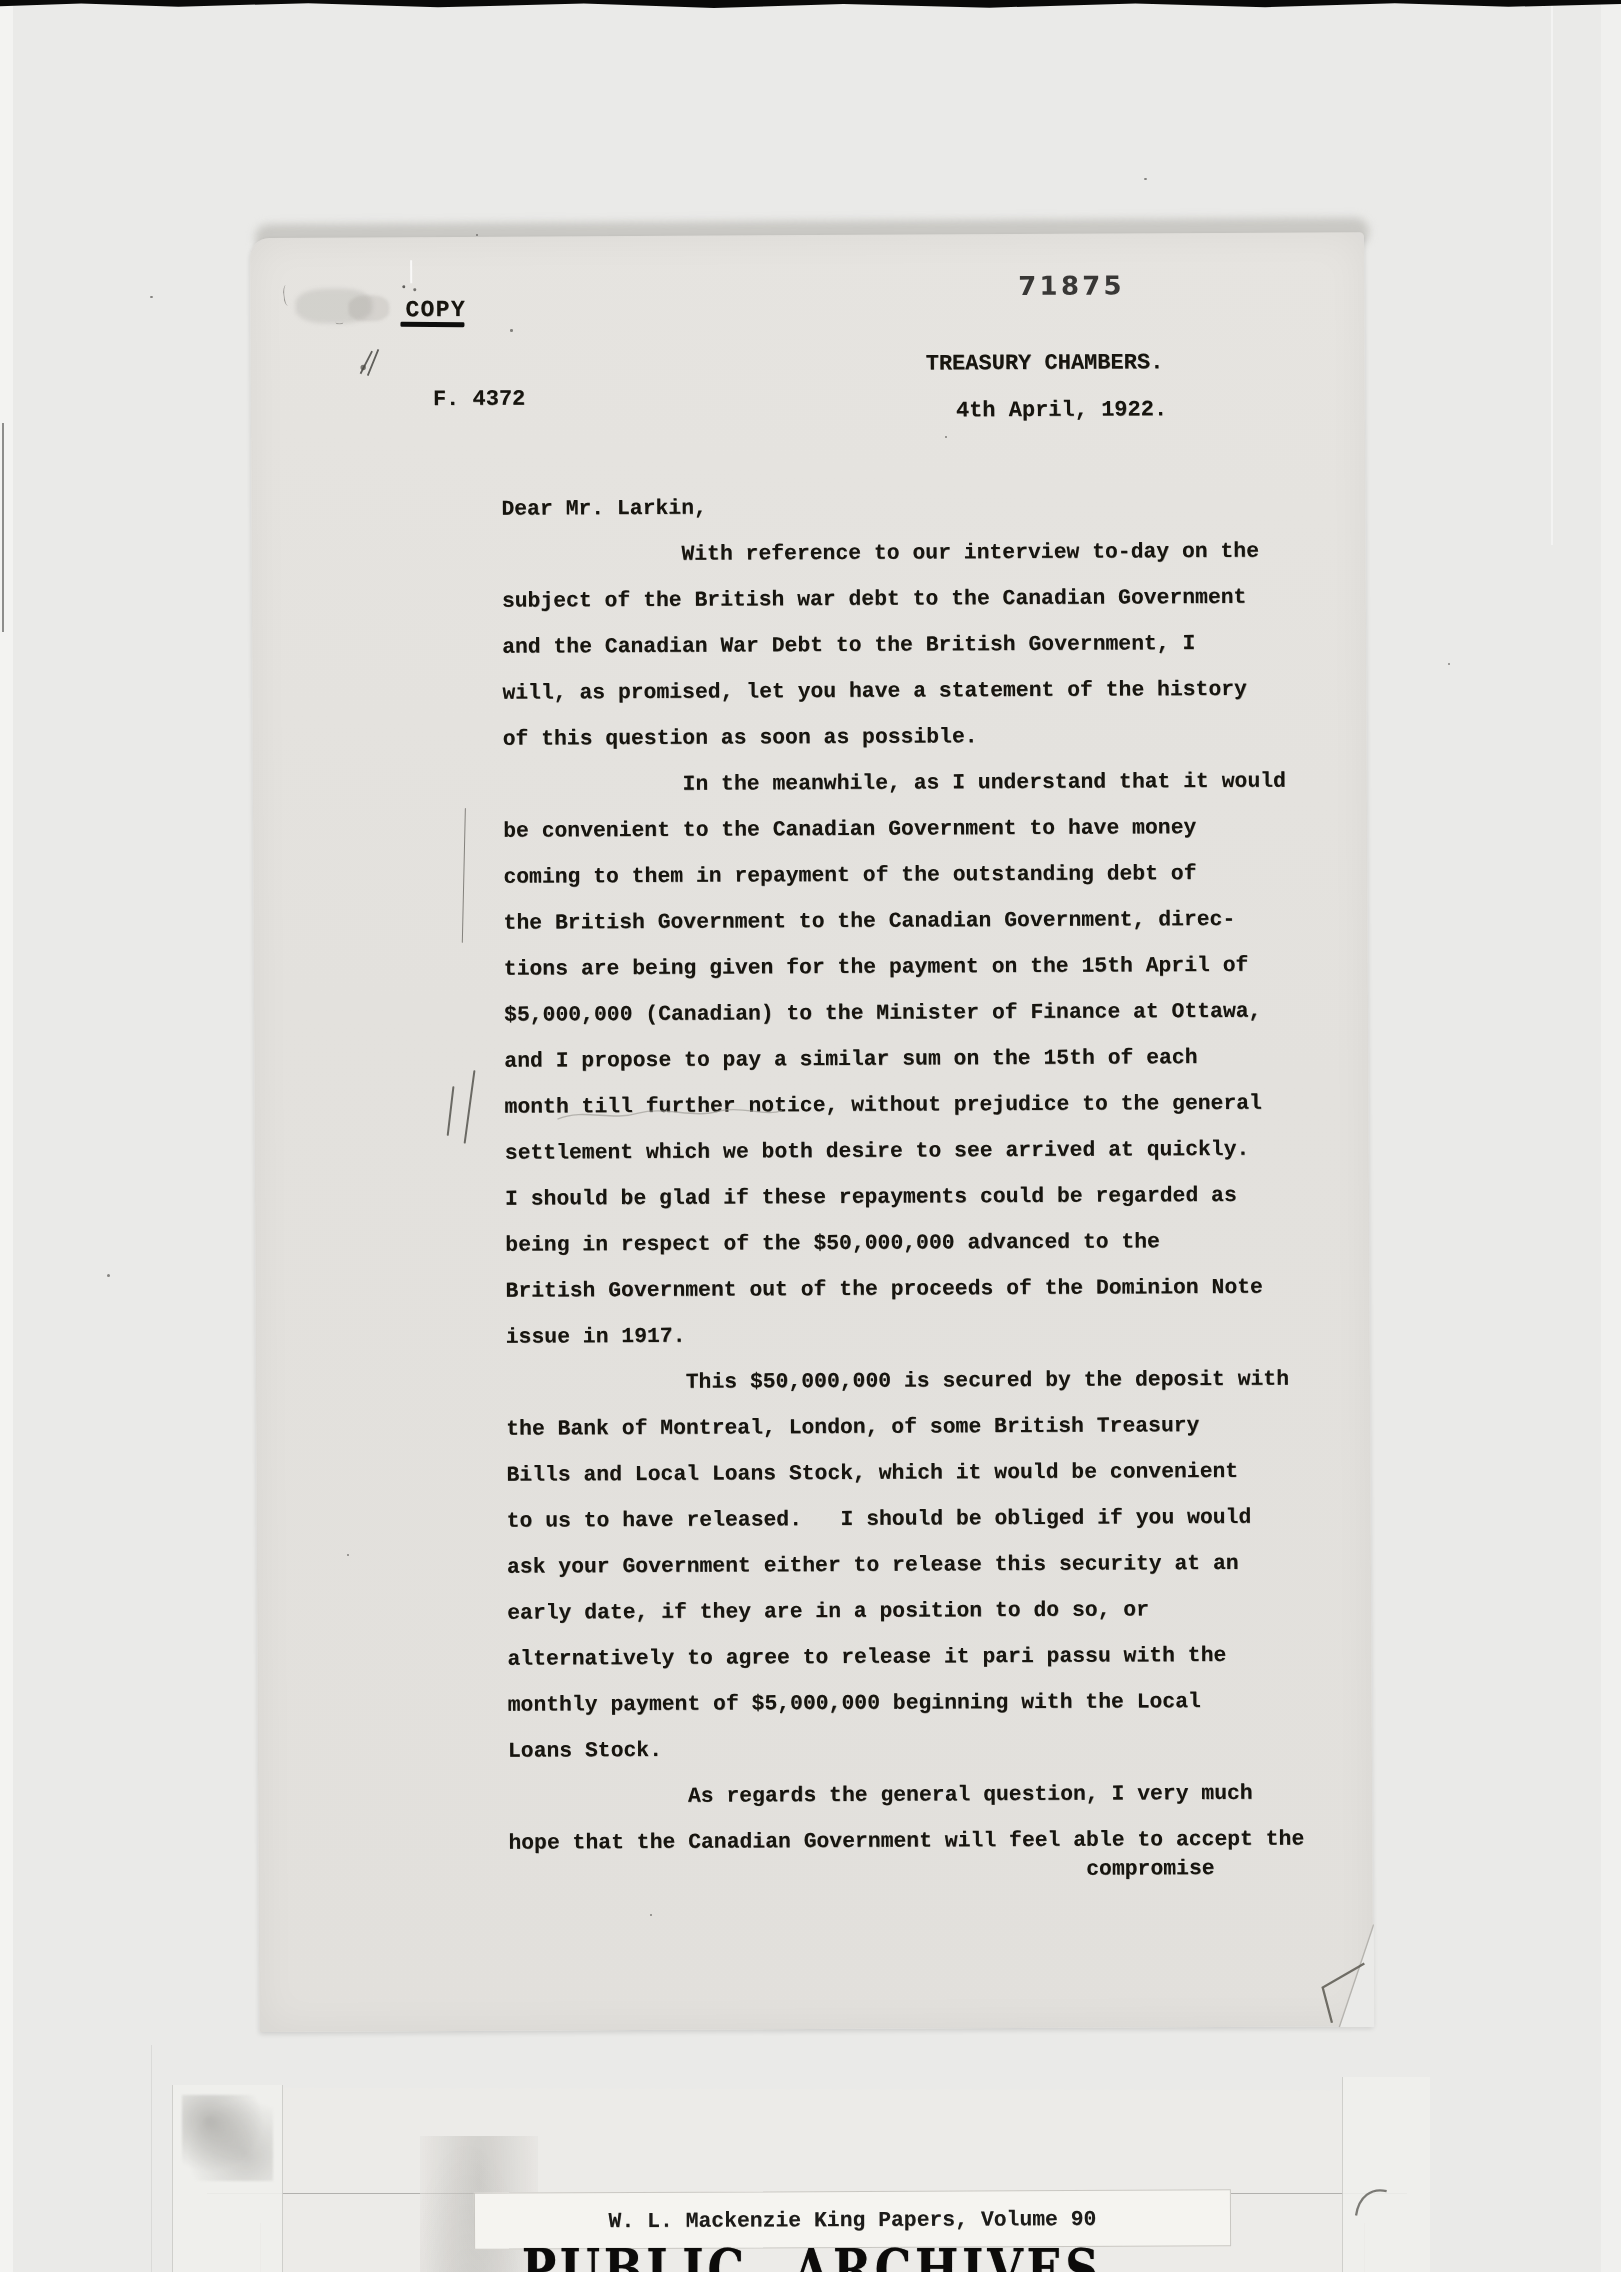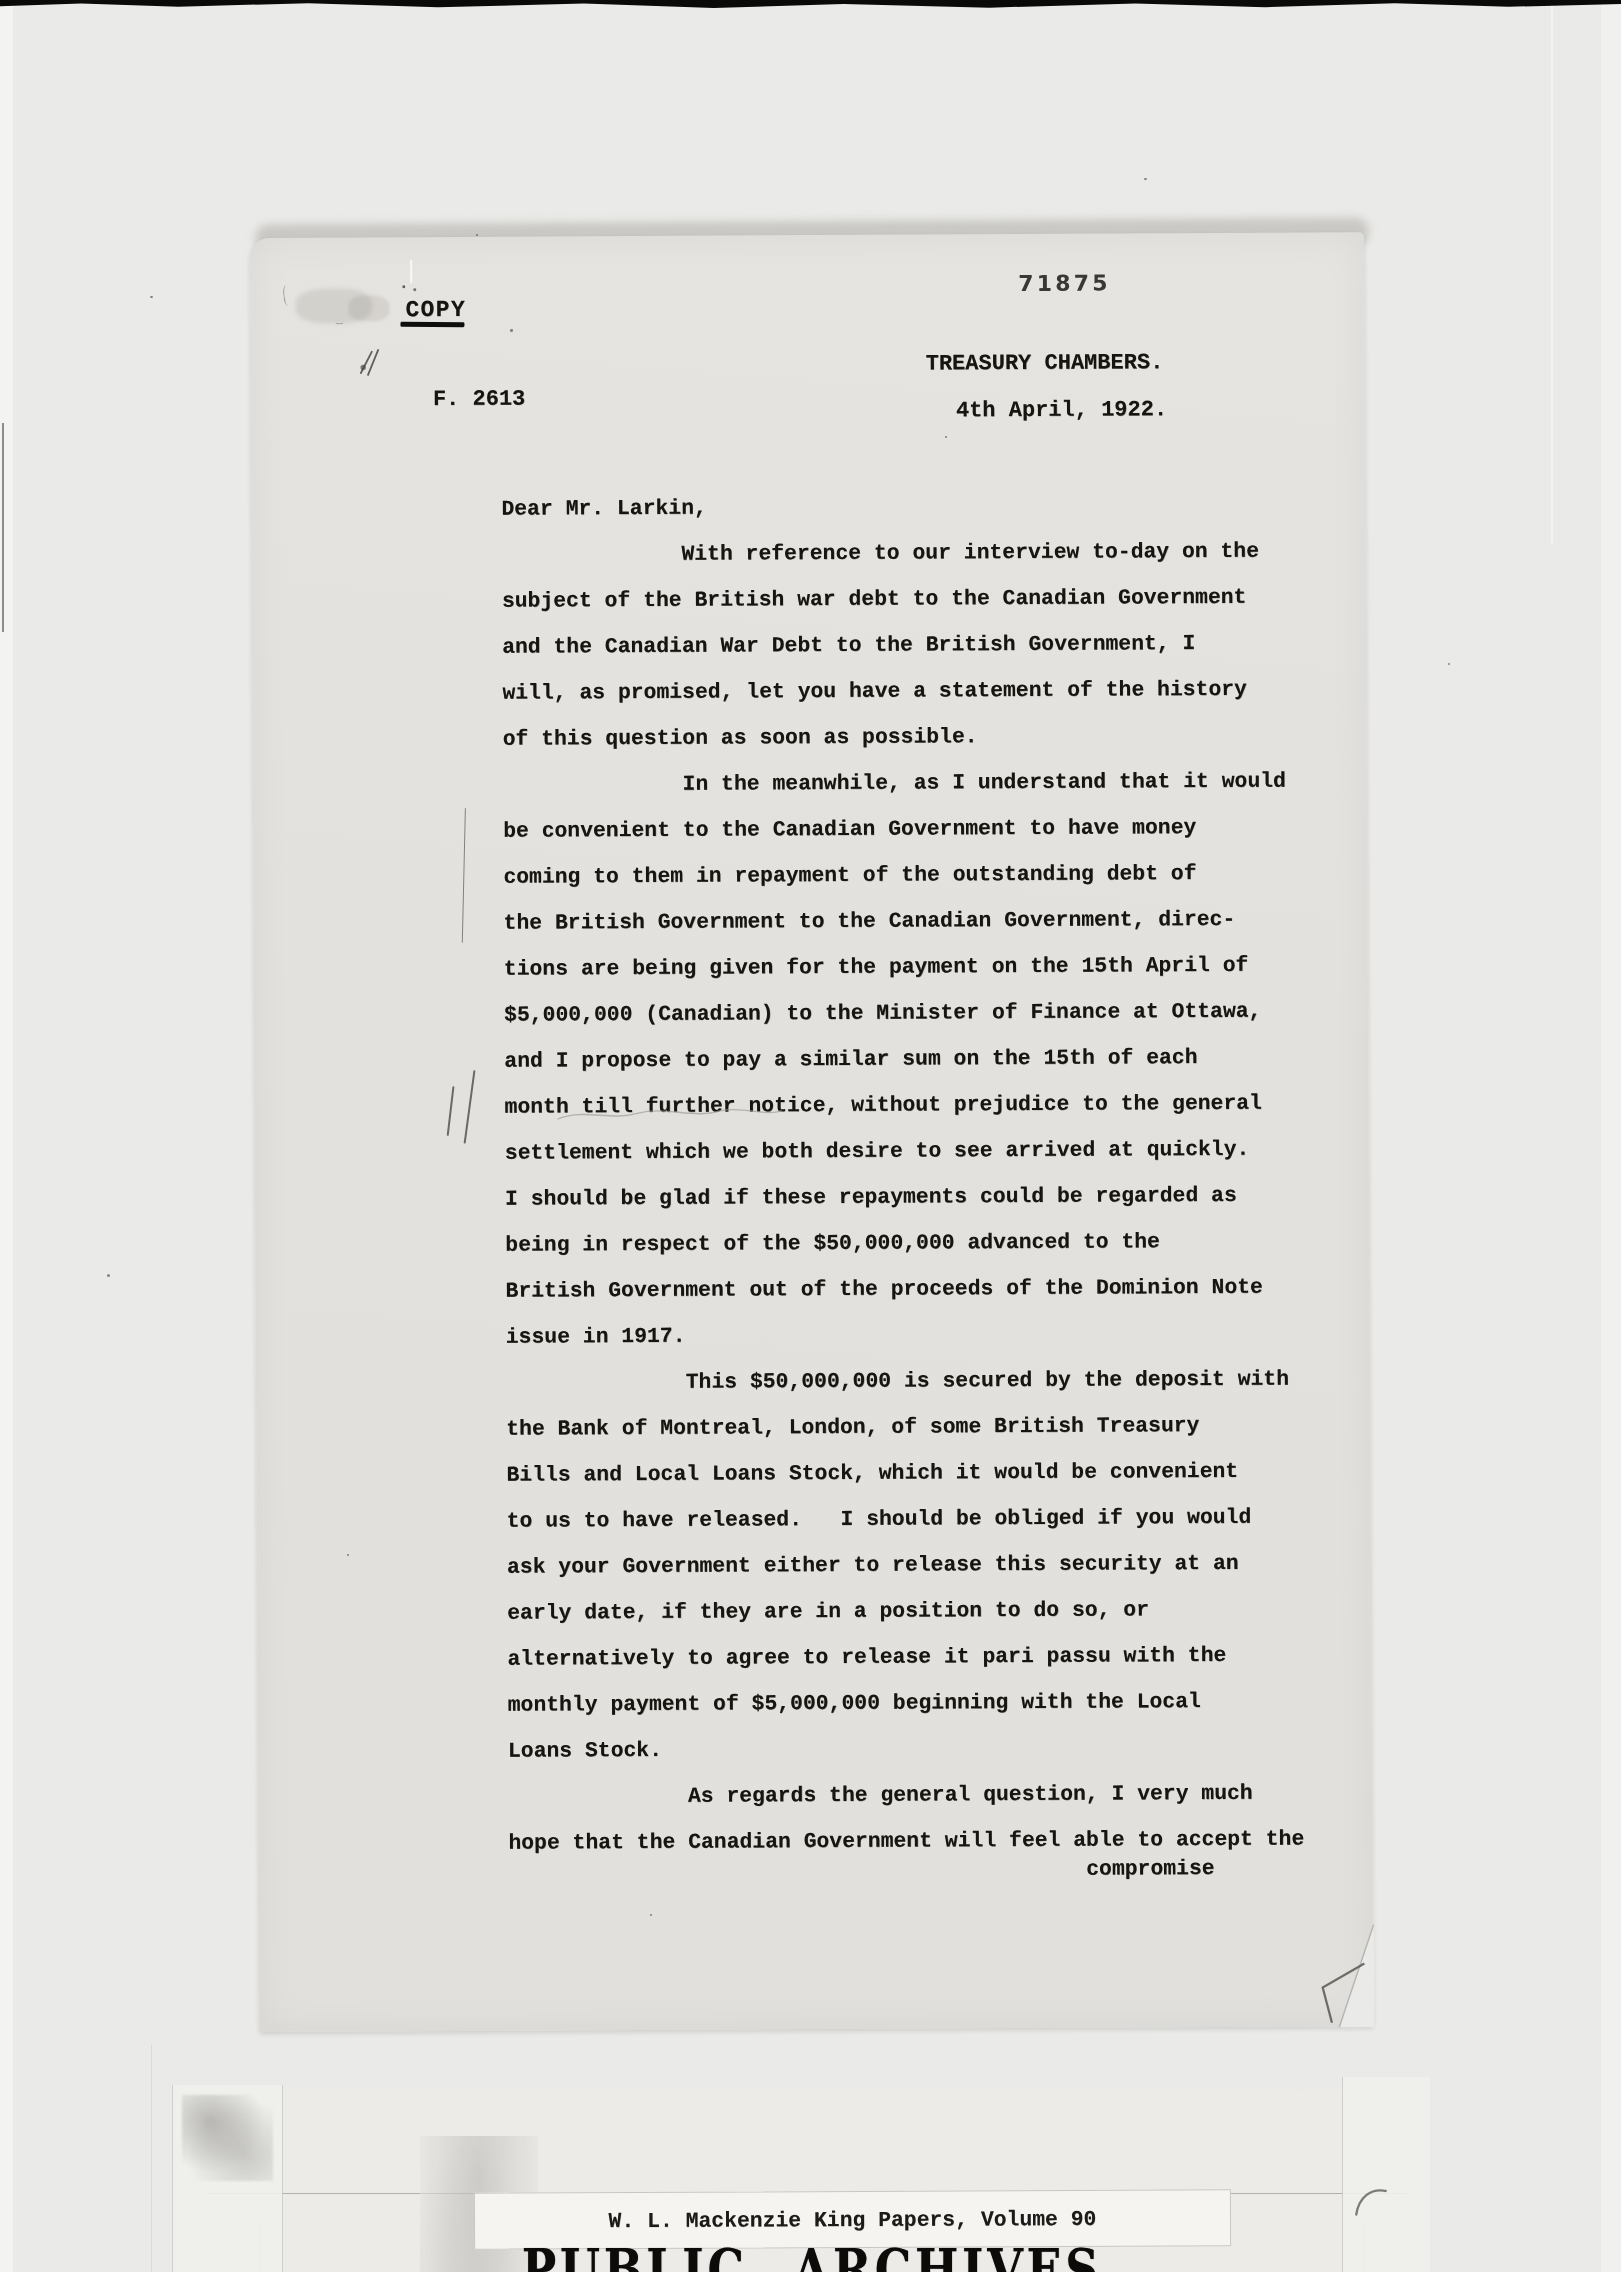--- a/index.html
+++ b/index.html
@@ -19,21 +19,21 @@
     background:linear-gradient(185deg,#e6e4e0 0%,#e3e1dd 45%,#e2e0dc 100%);
     border-radius:19px 4.5px 1.8px 1.8px;transform:rotate(-0.3deg);transform-origin:top left;
     box-shadow:inset 0 0 41px rgba(0,0,0,.05),0 2.3px 5.5px rgba(0,0,0,.12);}
   .paper *{position:absolute;}
   .typed{color:#17150f;font-weight:bold;white-space:pre;
          text-shadow:0.3px 0.4px 0.4px rgba(23,21,15,.45);}
   .copy-stamp{left:155px;top:60px;font-size:23px;letter-spacing:1.4px;}
   .copy-underline{left:150px;top:85px;width:64px;height:5px;background:#0e0e0d;
     border-radius:1.4px;transform:rotate(0.7deg);}
   .page-number-stamp{left:768px;top:37px;font-family:"DejaVu Sans",sans-serif;font-weight:bold;
-    font-size:22px;letter-spacing:3.2px;color:#2b2a28;opacity:.92;}
+    font-size:26px;letter-spacing:3.2px;color:#2b2a28;opacity:.92;}
   .letterhead{left:675px;top:117px;font-size:22px;}
   .file-reference{left:182px;top:150px;font-size:22px;}
   .date-line{left:705px;top:164px;font-size:22px;}
   .letter-body{left:250px;top:249px;font-size:21.4px;line-height:46px;}
   .letter-line{position:static;white-space:pre;color:#17150f;font-weight:bold;
     text-shadow:0.3px 0.4px 0.4px rgba(23,21,15,.45);}
   .letter-line:last-child{margin-top:-17.3px;}
   
   .ghost-smudge{left:45px;top:51px;width:77px;height:35px;border-radius:40%;
     background:rgba(118,116,110,.17);filter:blur(2.3px);}
@@ -103,21 +103,21 @@
     <div class="ghost-paren"></div>
     <div class="ghost-dot-a"></div>
     <div class="ghost-dot-b"></div>
     <div class="ghost-tick"></div>
     <div class="white-scratch"></div>
 
     <div class="typed copy-stamp">COPY</div>
     <div class="copy-underline"></div>
     <div class="page-number-stamp">71875</div>
     <div class="typed letterhead">TREASURY CHAMBERS.</div>
-    <div class="typed file-reference">F. 2613</div>
+    <div class="typed file-reference">F. 4372</div>
     <div class="typed date-line">4th April, 1922.</div>
 
     <div class="letter-body">
         <div class="letter-line">Dear Mr. Larkin,</div>
         <div class="letter-line">              With reference to our interview to-day on the</div>
         <div class="letter-line">subject of the British war debt to the Canadian Government</div>
         <div class="letter-line">and the Canadian War Debt to the British Government, I</div>
         <div class="letter-line">will, as promised, let you have a statement of the history</div>
         <div class="letter-line">of this question as soon as possible.</div>
         <div class="letter-line">              In the meanwhile, as I understand that it would</div>

